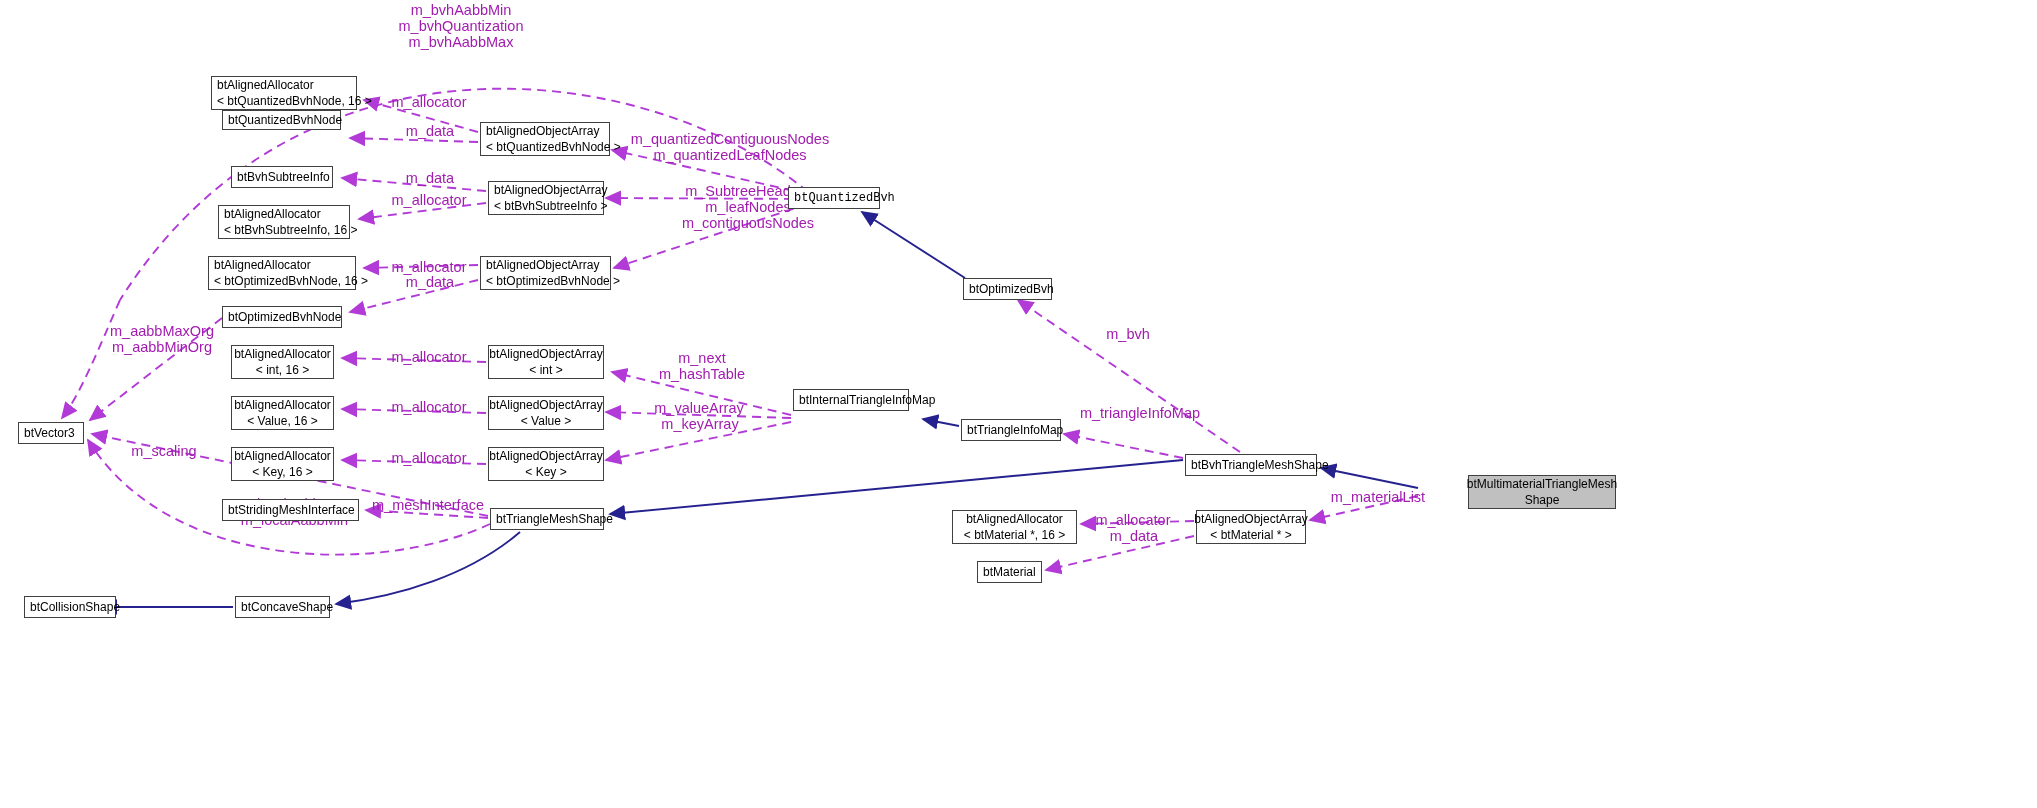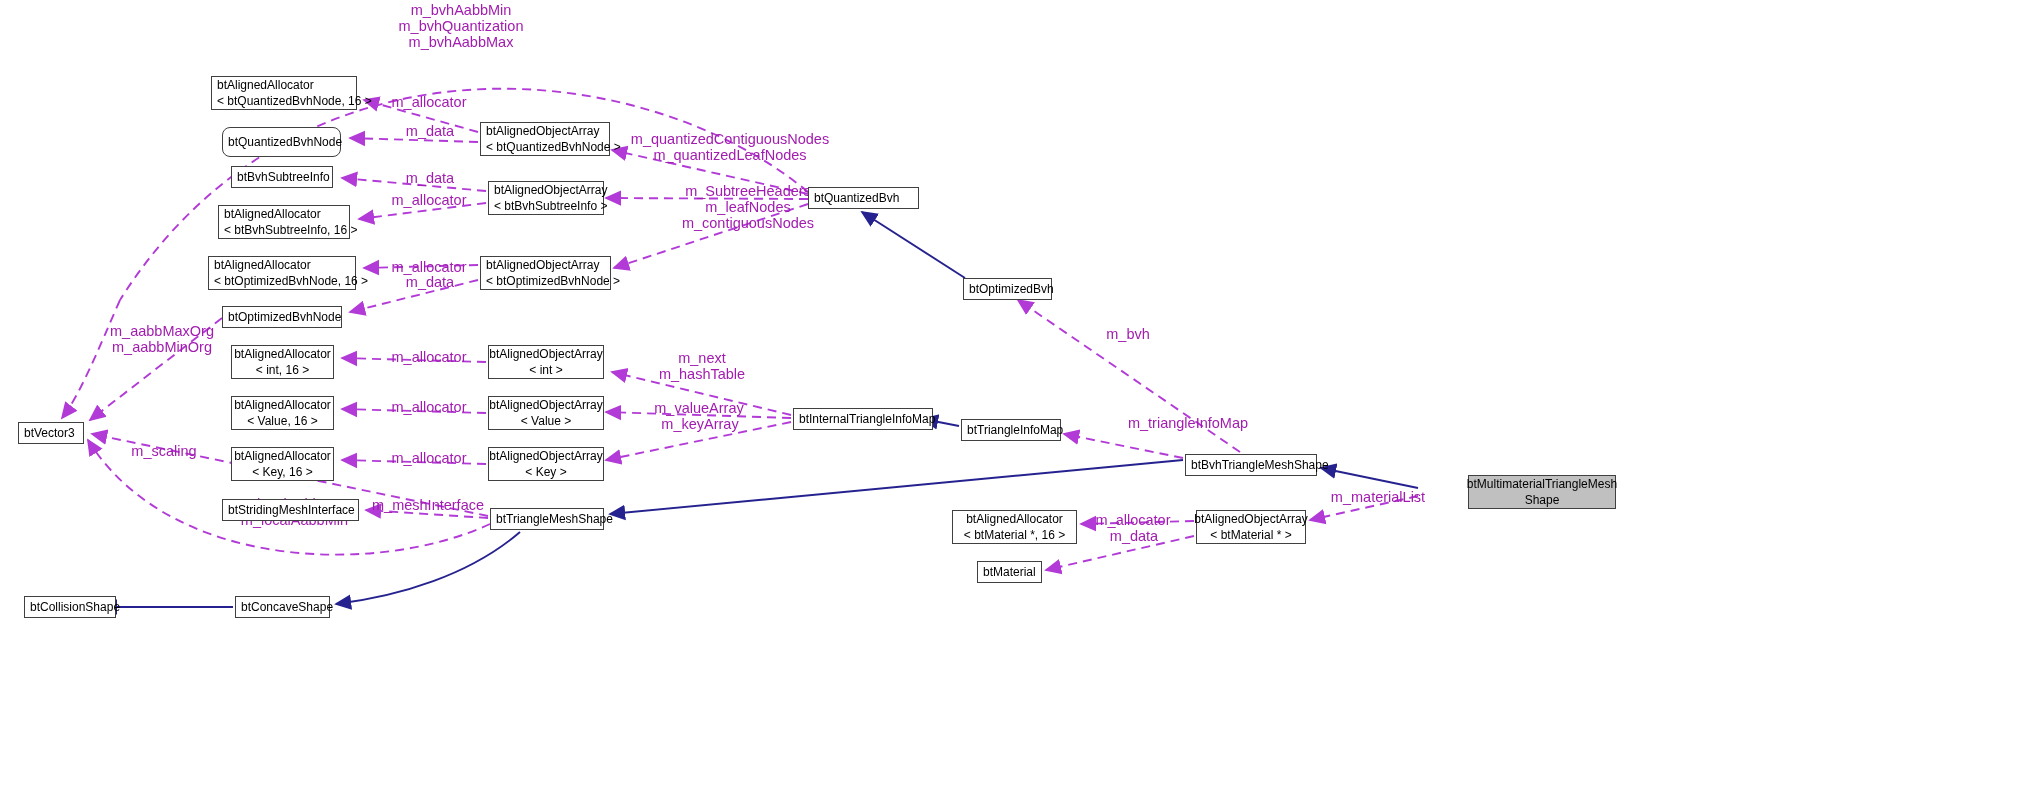--- a/index.html
+++ b/index.html
@@ -119,21 +119,21 @@
       <path d="M1418,488 L1321,468" marker-end="url(#ahB)"></path>
 
       <path d="M520,532 C470,575 400,596 336,604" marker-end="url(#ahB)"></path>
 
       <path d="M233,607 L102,607" marker-end="url(#ahB)"></path>
     </g>
   </svg>
 
   <div class="node left" style="left: 211px; top: 76px; width: 146px; height: 34px; border-color: rgb(64, 64, 64);">btAlignedAllocator
 &lt; btQuantizedBvhNode, 16 &gt;</div>
-  <div class="node left" style="left: 222px; top: 127px; width: 119px; height: 30px; border-color: rgb(64, 64, 64); border-radius: 8px;">btQuantizedBvhNode</div>
+  <div class="node left" style="left: 222px; top: 110px; width: 119px; height: 20px; border-color: rgb(64, 64, 64);">btQuantizedBvhNode</div>
   <div class="node left" style="left: 231px; top: 166px; width: 102px; height: 22px; border-color: rgb(64, 64, 64);">btBvhSubtreeInfo</div>
   <div class="node left" style="left: 218px; top: 205px; width: 132px; height: 34px; border-color: rgb(64, 64, 64);">btAlignedAllocator
 &lt; btBvhSubtreeInfo, 16 &gt;</div>
   <div class="node left" style="left: 208px; top: 256px; width: 148px; height: 34px; border-color: rgb(64, 64, 64);">btAlignedAllocator
 &lt; btOptimizedBvhNode, 16 &gt;</div>
   <div class="node left" style="left: 222px; top: 306px; width: 120px; height: 22px; border-color: rgb(64, 64, 64);">btOptimizedBvhNode</div>
   <div class="node center" style="left: 231px; top: 345px; width: 103px; height: 34px; border-color: rgb(64, 64, 64);">btAlignedAllocator
 &lt; int, 16 &gt;</div>
   <div class="node center" style="left: 231px; top: 396px; width: 103px; height: 34px; border-color: rgb(64, 64, 64);">btAlignedAllocator
 &lt; Value, 16 &gt;</div>
@@ -149,22 +149,22 @@
 &lt; btBvhSubtreeInfo &gt;</div>
   <div class="node left" style="left: 480px; top: 256px; width: 131px; height: 34px; border-color: rgb(64, 64, 64);">btAlignedObjectArray
 &lt; btOptimizedBvhNode &gt;</div>
   <div class="node center" style="left: 488px; top: 345px; width: 116px; height: 34px; border-color: rgb(64, 64, 64);">btAlignedObjectArray
 &lt; int &gt;</div>
   <div class="node center" style="left: 488px; top: 396px; width: 116px; height: 34px; border-color: rgb(64, 64, 64);">btAlignedObjectArray
 &lt; Value &gt;</div>
   <div class="node center" style="left: 488px; top: 447px; width: 116px; height: 34px; border-color: rgb(64, 64, 64);">btAlignedObjectArray
 &lt; Key &gt;</div>
   <div class="node left" style="left: 490px; top: 508px; width: 114px; height: 22px; border-color: rgb(64, 64, 64);">btTriangleMeshShape</div>
-  <div class="node left" style="left: 808px; top: 187px; width: 111px; height: 22px; border-color: rgb(64, 64, 64);">btQuantizedBvh</div>
-  <div class="node left" style="left: 793px; top: 408px; width: 140px; height: 22px; border-color: rgb(64, 64, 64);">btInternalTriangleInfoMap</div>
+  <div class="node left" style="left: 788px; top: 187px; width: 92px; height: 22px; border-color: rgb(64, 64, 64); font-family: Liberation Mono, monospace;">btQuantizedBvh</div>
+  <div class="node left" style="left: 793px; top: 389px; width: 116px; height: 22px; border-color: rgb(64, 64, 64);">btInternalTriangleInfoMap</div>
   <div class="node left" style="left: 963px; top: 278px; width: 89px; height: 22px; border-color: rgb(64, 64, 64);">btOptimizedBvh</div>
   <div class="node left" style="left: 961px; top: 419px; width: 100px; height: 22px; border-color: rgb(64, 64, 64);">btTriangleInfoMap</div>
   <div class="node center" style="left: 952px; top: 510px; width: 125px; height: 34px; border-color: rgb(64, 64, 64);">btAlignedAllocator
 &lt; btMaterial *, 16 &gt;</div>
   <div class="node left" style="left: 977px; top: 561px; width: 65px; height: 22px; border-color: rgb(64, 64, 64);">btMaterial</div>
   <div class="node center" style="left: 1196px; top: 510px; width: 110px; height: 34px; border-color: rgb(64, 64, 64);">btAlignedObjectArray
 &lt; btMaterial * &gt;</div>
   <div class="node left" style="left: 1185px; top: 454px; width: 132px; height: 22px; border-color: rgb(64, 64, 64);">btBvhTriangleMeshShape</div>
   <div class="node center highlight" style="left: 1420px; top: 475px; width: 148px; height: 34px; background: rgb(192, 192, 192); border-color: rgb(64, 64, 64); margin-left: 48px;">btMultimaterialTriangleMesh
 Shape</div>
@@ -190,18 +190,18 @@
 m_hashTable</div>
   <div class="elabel" style="left: 386px; top: 399px; width: 86px; text-align: center;">m_allocator</div>
   <div class="elabel" style="left: 649px; top: 400px; width: 100px; text-align: center;">m_valueArray</div>
   <div class="elabel" style="left: 656px; top: 416px; width: 88px; text-align: center;">m_keyArray</div>
   <div class="elabel" style="left: 126px; top: 443px; width: 76px; text-align: center;">m_scaling</div>
   <div class="elabel" style="left: 386px; top: 450px; width: 86px; text-align: center;">m_allocator</div>
   <div class="elabel" style="left: 372px; top: 497px; width: 116px; text-align: left;">m_meshInterface</div>
   <div class="elabel" style="left: 234px; top: 496px; width: 114px; text-align: right;">m_localAabbMax
 m_localAabbMin</div>
   <div class="elabel" style="left: 1103px; top: 326px; width: 50px; text-align: center;">m_bvh</div>
-  <div class="elabel" style="left: 1078px; top: 415px; width: 124px;  margin-left: 48px;">m_triangleInfoMap</div>
+  <div class="elabel" style="left: 1078px; top: 405px; width: 124px; ">m_triangleInfoMap</div>
   <div class="elabel" style="left: 1090px; top: 512px; width: 86px; text-align: center;">m_allocator</div>
   <div class="elabel" style="left: 1104px; top: 528px; width: 60px; text-align: center;">m_data</div>
   <div class="elabel" style="left: 1326px; top: 489px; width: 104px; text-align: center;">m_materialList</div>
 
 </div>
 
 </body></html>

